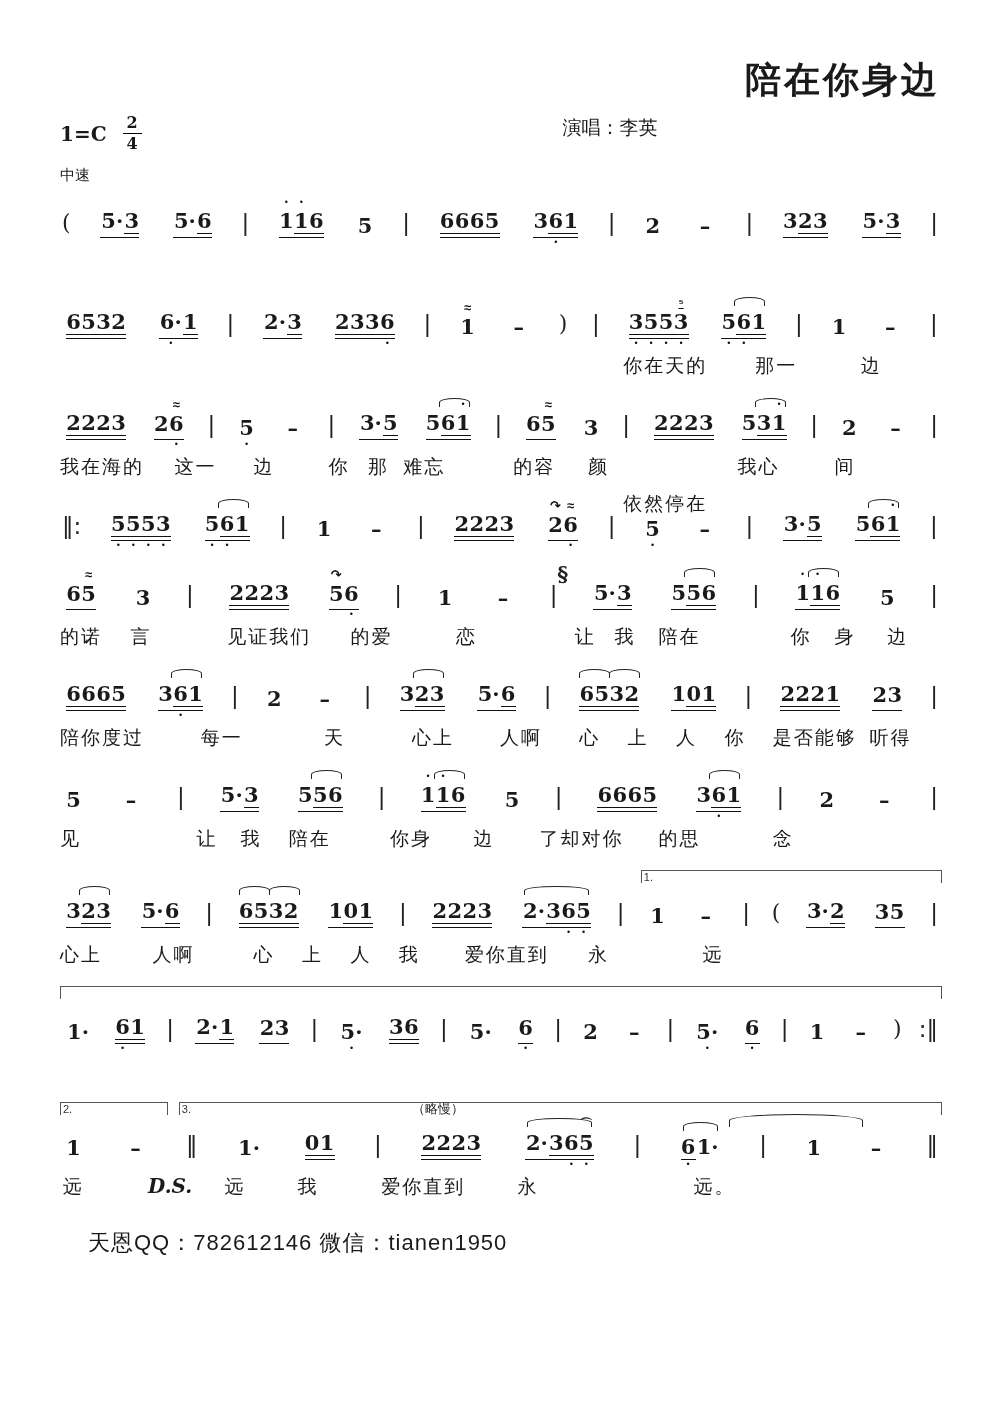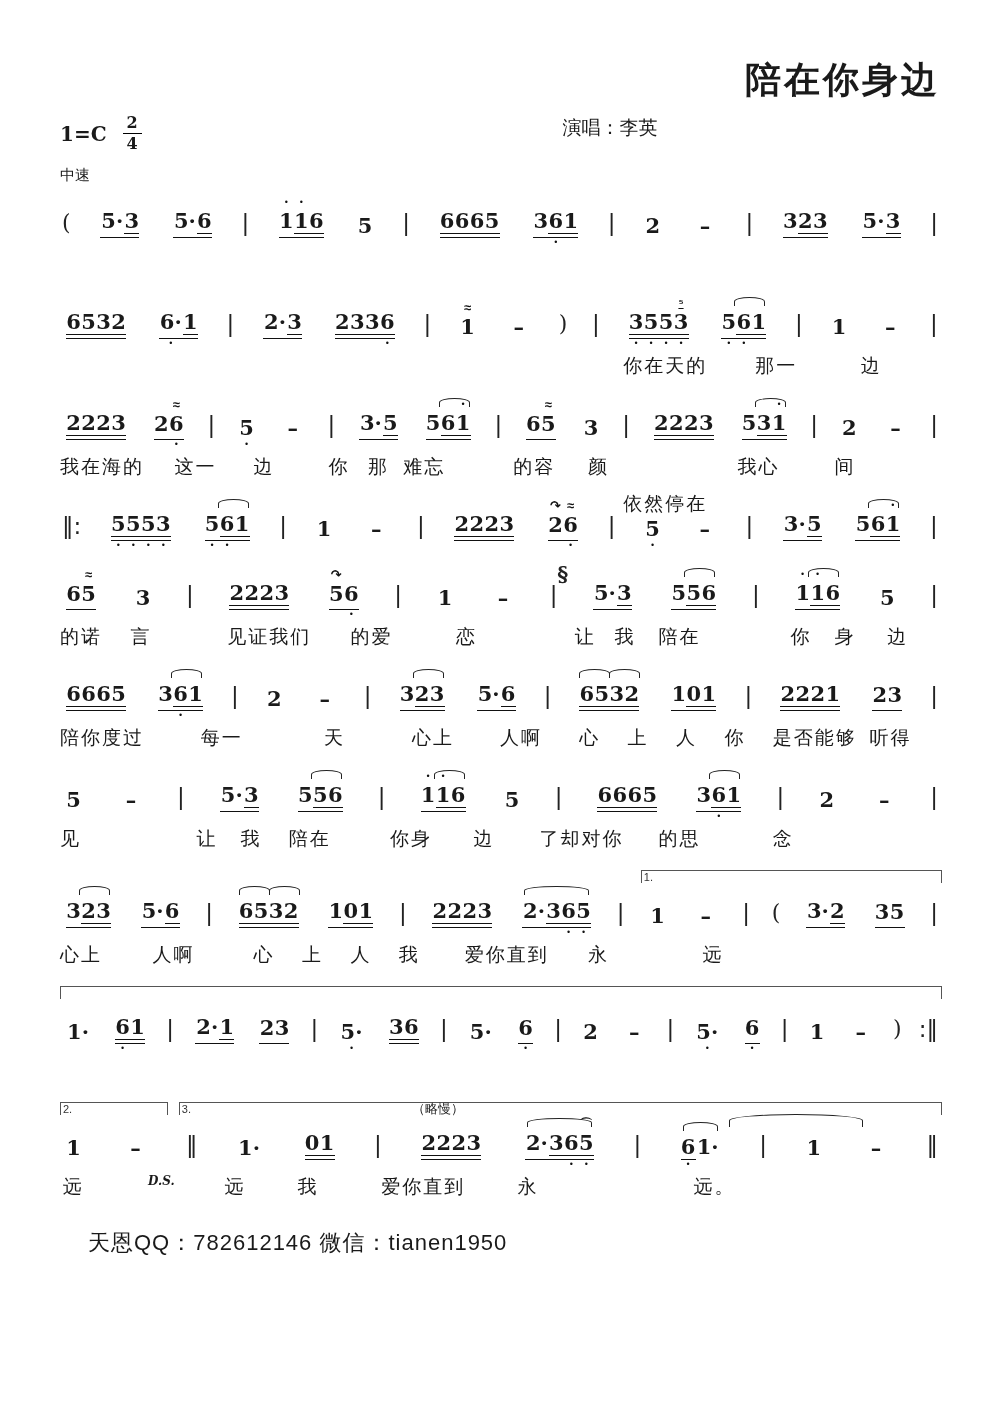--- a/index.html
+++ b/index.html
@@ -36,21 +36,21 @@
        margin:0 2px 13px 2px;line-height:24px;}
   .bar.paren{font-family:"DejaVu Serif",serif;font-size:22px;}
   .slur{position:absolute;top:1px;height:8px;border:1.6px solid #222;border-bottom:none;
         border-radius:100% 100% 0 0;}
   .slur.all{left:2px;right:2px;}
   .slur.last2{right:1px;width:29px;}
   .slur.p1{left:0;width:29px;}
   .slur.p2{left:30px;width:29px;}
   .lyrics-row{position:relative;height:28px;margin-top:4px;font-size:19px;}
   .lyrics-row span{position:absolute;white-space:nowrap;letter-spacing:2px;}
-  .lyrics-row span.ds{font-family:"DejaVu Serif",serif;font-style:italic;font-weight:700;font-size:12px;letter-spacing:0;}
+  .lyrics-row span.ds{font-family:"DejaVu Serif",serif;font-style:italic;font-weight:700;font-size:20px;letter-spacing:0;}
   .volta{position:absolute;top:0;height:12px;border-top:1.6px solid #555;
          border-left:1.6px solid #555;border-right:1.6px solid #555;}
   .volta .vlabel{position:absolute;left:2px;top:0;font-size:11px;color:#333;}
   .mark{position:absolute;font-size:13px;color:#222;white-space:nowrap;}
   .mark.segno{font-size:21px;font-weight:700;font-family:"DejaVu Serif",serif;top:-6px;}
   .mark.tempo-mark{top:-2px;font-size:13px;}
   .mark.arc{height:12px;border:1.6px solid #222;border-bottom:none;border-radius:100% 100% 0 0;top:12px;}
   .footer{margin-top:26px;font-size:22px;letter-spacing:1px;padding-left:28px;}
 </style>
 </head>

